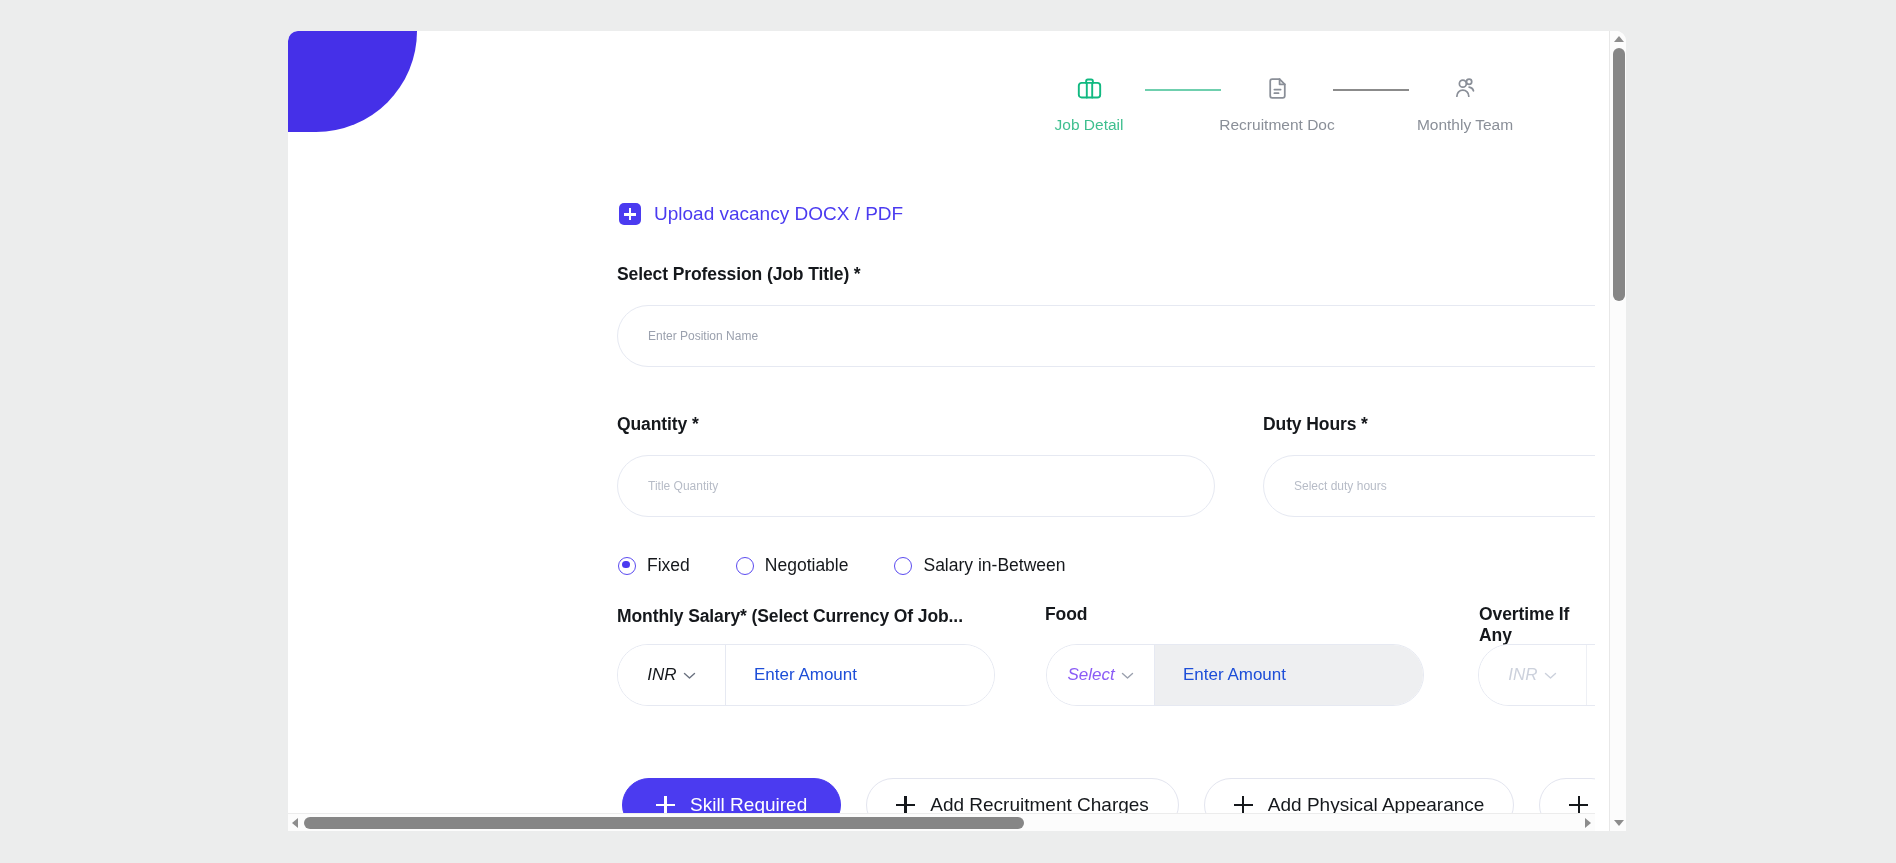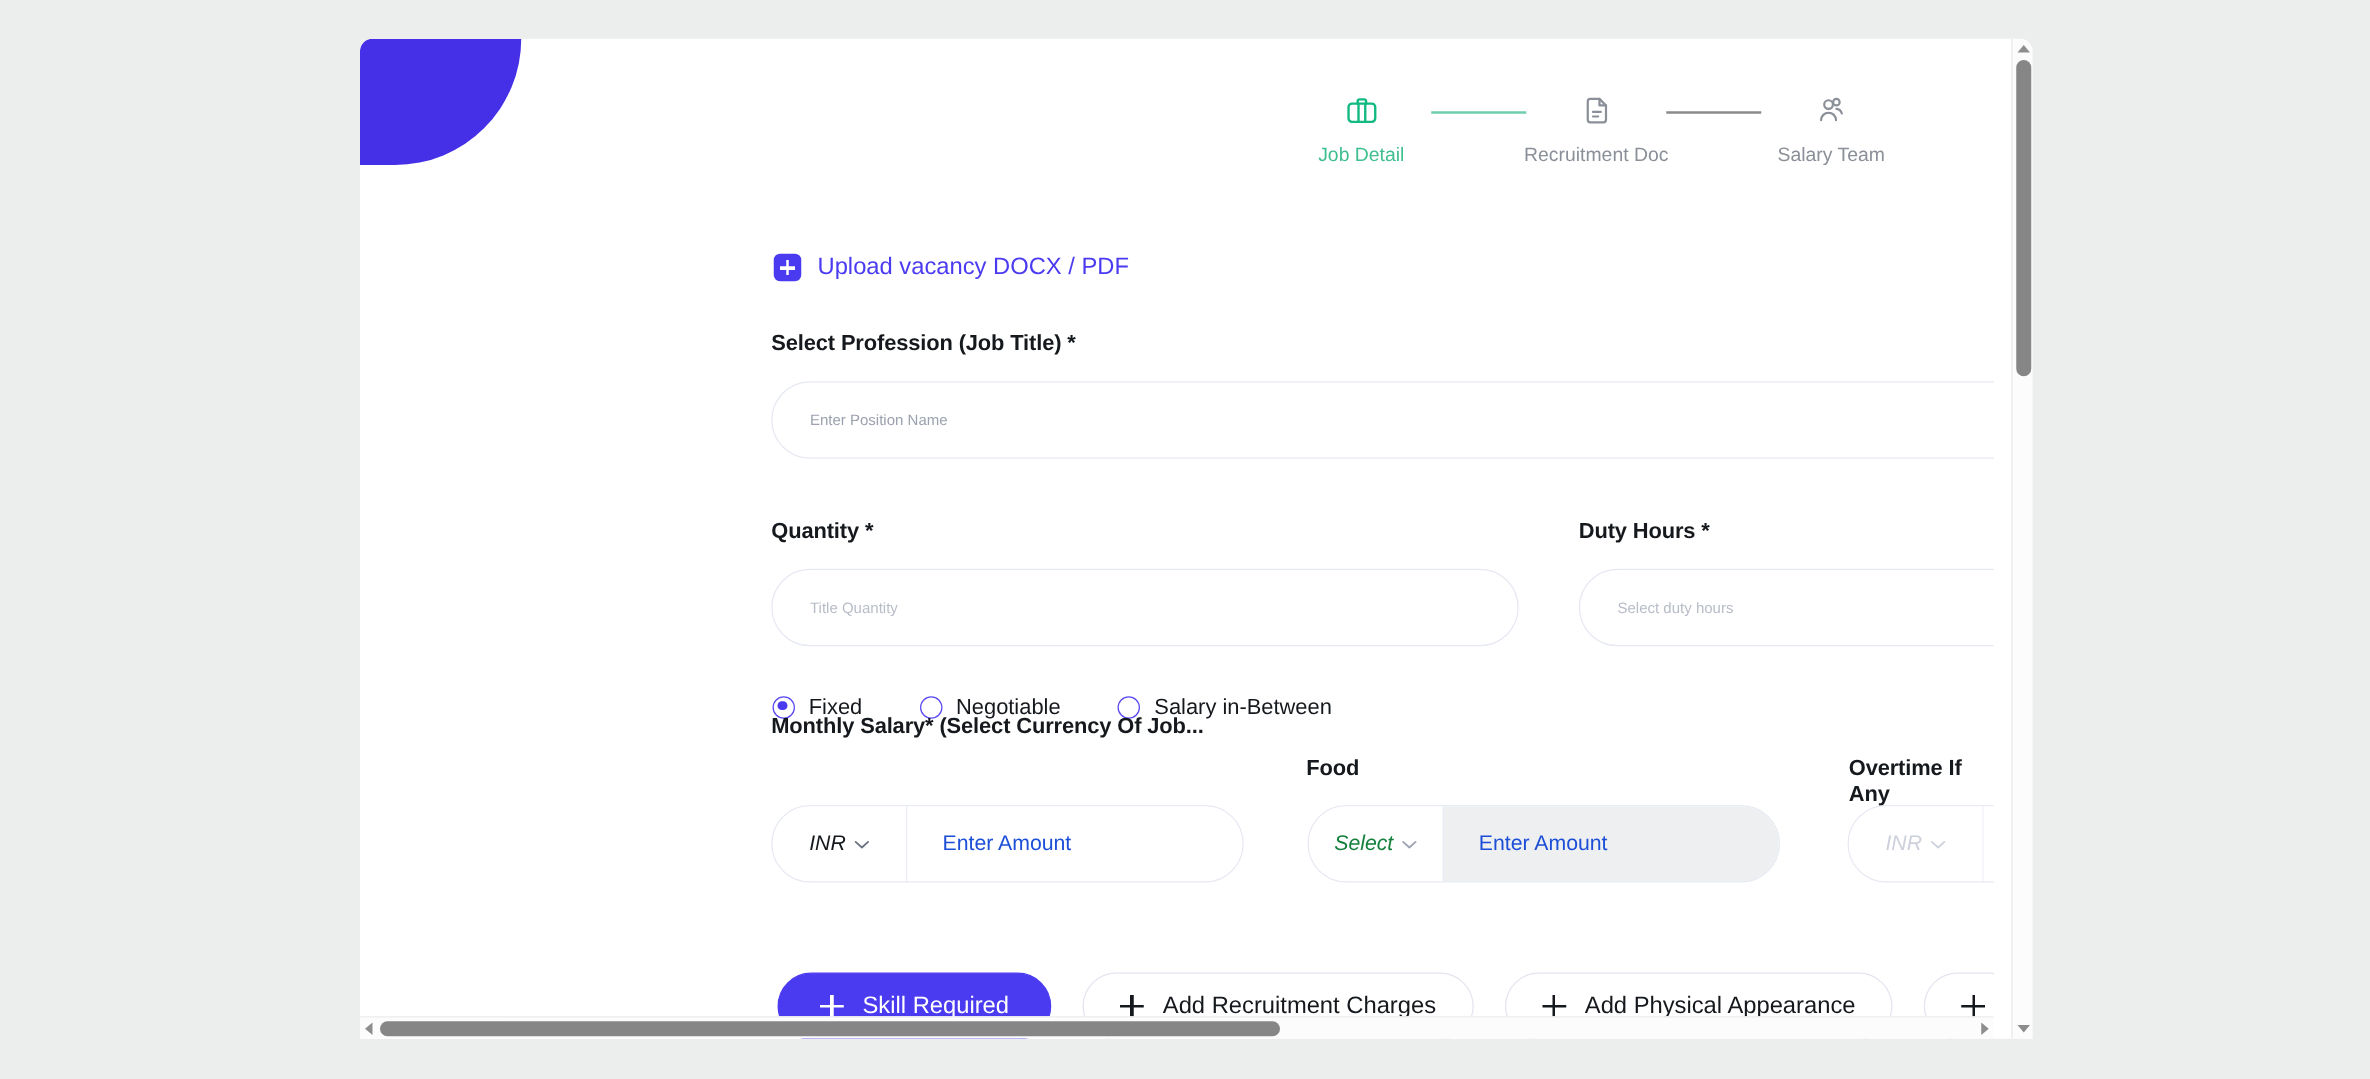--- a/index.html
+++ b/index.html
@@ -147,21 +147,21 @@
     content: "";
     position: absolute;
     left: 3.2px; top: 3.2px;
     width: 7.6px; height: 7.6px;
     border-radius: 50%;
     background: #4b3bf0;
   }
   .radio-label { margin-left: 11px; font-size: 17.5px; color: #15181c; }
 
   
-  .sal-label-1 { position: absolute; left: 329px; top: 539px; }
+  .sal-label-1 { position: absolute; left: 329px; top: 575px; }
   .sal-label-2 { position: absolute; left: 757px; top: 573px; }
   .sal-label-3 { position: absolute; left: 1191px; top: 573px; }
 
   .input-group {
     position: absolute;
     height: 62px;
     border: 1px solid #e6e9f2;
     border-radius: 31px;
     display: flex;
     align-items: stretch;
@@ -174,21 +174,21 @@
     align-items: center;
     justify-content: center;
     font-size: 17px;
     color: #15181c;
     border-right: 1px solid #e6e9f2;
     background: #fff;
     cursor: pointer;
     gap: 6px;
     font-style: italic;
   }
-  .ig-prefix.muted { color: #15803d; }
+  .ig-prefix.muted { color: #8b5cf6; }
   .ig-prefix.faded { color: #ccd1dc; }
   .ig-amount {
     flex: 1;
     display: flex;
     align-items: center;
     padding-left: 28px;
     font-size: 17px;
     color: #1d4ed8;
     background: #fff;
   }
@@ -325,21 +325,21 @@
         <div class="step-line"></div>
         <div class="step">
           <span class="step-icon">
             <svg width="26" height="26" viewBox="0 0 24 24" fill="none" stroke="#8a8f98" stroke-width="1.6" stroke-linecap="round" stroke-linejoin="round">
               <circle cx="10" cy="8" r="3.2"></circle>
               <path d="M4.5 19.5a5.5 5.5 0 0 1 11 0"></path>
               <circle cx="15.8" cy="6.2" r="2.4"></circle>
               <path d="M15.8 11.2a4.6 4.6 0 0 1 4 3.4"></path>
             </svg>
           </span>
-          <span class="step-label">Salary Team</span>
+          <span class="step-label">Monthly Team</span>
         </div>
       </div>
 
       <div class="upload-row">
         <span class="upload-plus"></span>
         <span class="upload-text">Upload vacancy DOCX / PDF</span>
       </div>
 
       <div class="grp-profession">
         <div class="field-label">Select Profession (Job Title) *</div>

